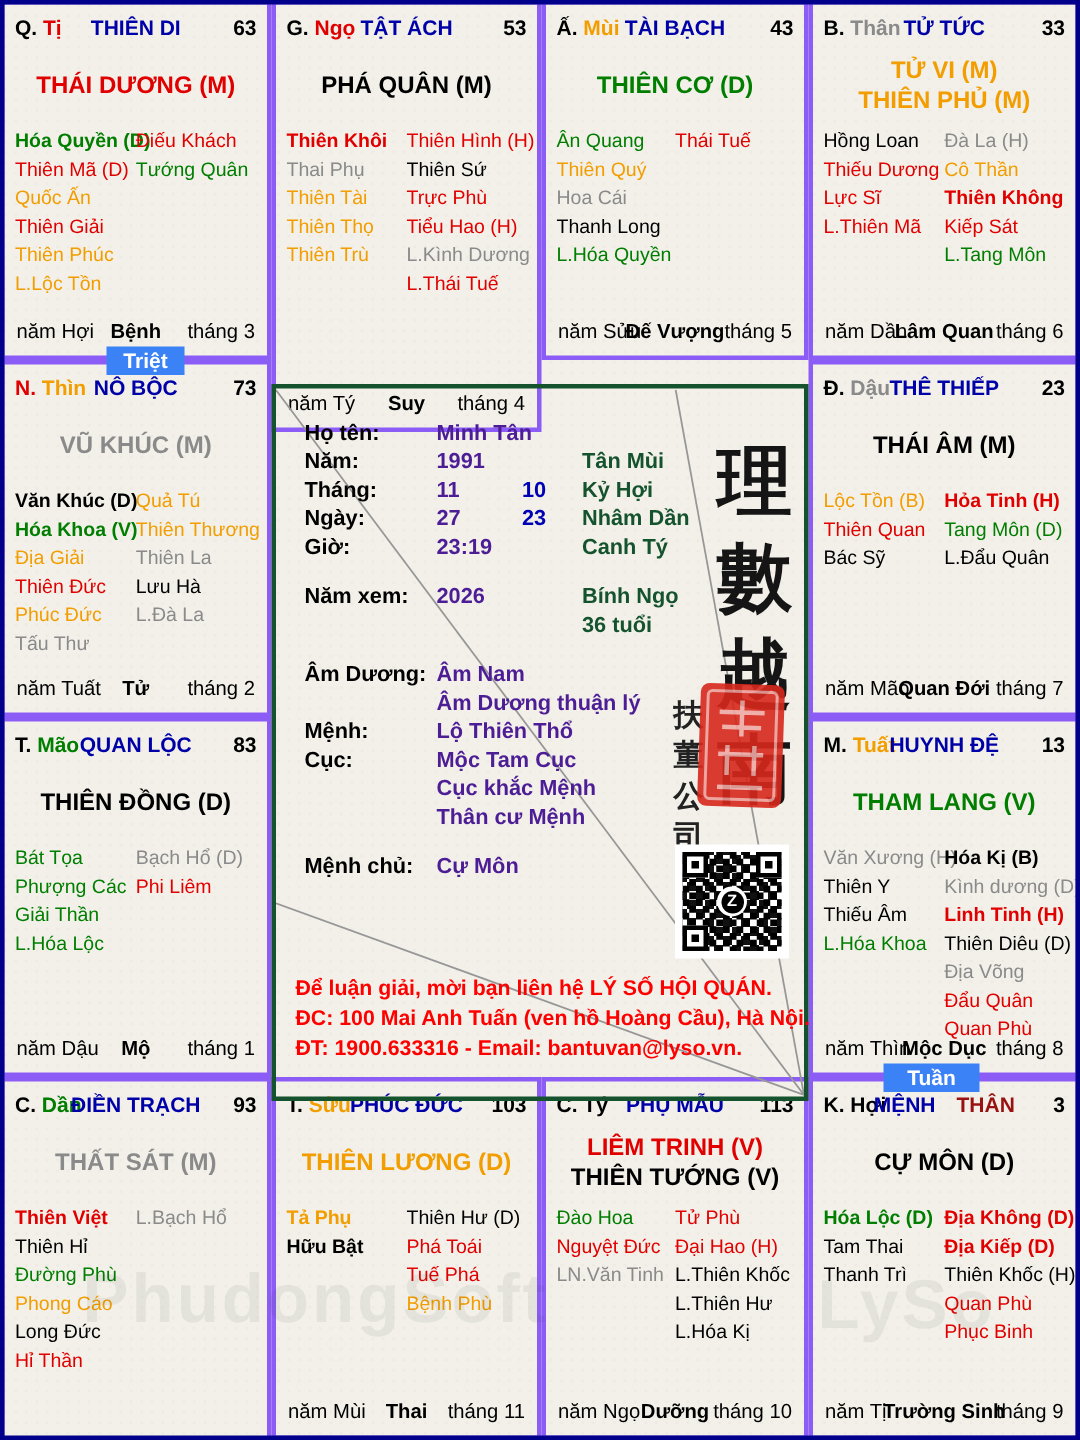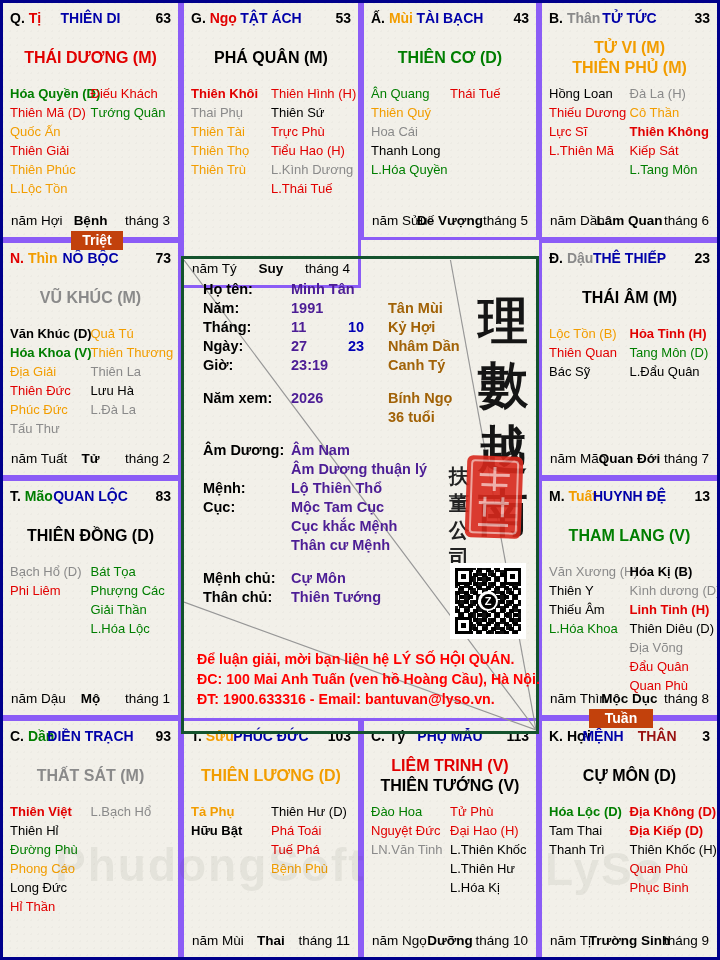--- a/index.html
+++ b/index.html
@@ -46,21 +46,21 @@
   .fm{position:absolute;right:8px}
 
   .center{position:absolute;left:181px;top:256px;width:358px;height:478px;border:3px solid #14532d;box-sizing:border-box}
   .lines{position:absolute;left:0;top:0;width:100%;height:100%}
   .info{position:absolute;left:19px;top:22px;font-size:14.5px;font-weight:bold;width:330px}
   .irow{position:relative;height:19px;white-space:nowrap}
   .irow.gap{margin-top:14px}
   .ilabel{position:absolute;left:0;color:#000}
   .iv1{position:absolute;left:88px;color:#4c1d95}
   .iv2{position:absolute;left:145px;color:#0000b5}
-  .iv3{position:absolute;left:185px;color:#a16207}
+  .iv3{position:absolute;left:185px;color:#14532d}
 
   .contact{position:absolute;left:13px;top:390px;font-size:14.2px;font-weight:bold;color:#f00;line-height:20px;white-space:nowrap}
 
   .callig-large{position:absolute;left:283px;top:30px;width:72px;text-align:center;
     font-family:"DejaVu Serif","Liberation Serif",serif;font-size:50px;line-height:64px;color:#151515;font-weight:bold}
   .callig-small{position:absolute;left:260px;top:204px;width:30px;text-align:center;
     font-family:"DejaVu Serif","Liberation Serif",serif;font-size:20px;line-height:27px;color:#222;font-weight:bold}
   .seal{position:absolute;left:281px;top:196px;width:58px;height:84px;transform:rotate(2deg);opacity:.9}
 
   .qr{position:absolute;left:266px;top:304px;width:76px;height:76px;background:#fff;padding:0;box-sizing:border-box}
@@ -70,21 +70,21 @@
       conic-gradient(#111 90deg,#fff 0 180deg,#111 0 270deg,#fff 0);
     background-size:9px 9px,12px 12px;background-position:0 0,3px 2px}
   .finder{position:absolute;width:17px;height:17px;border:3px solid #000;background:#fff;box-sizing:border-box}
   .finder i{position:absolute;left:3px;top:3px;width:5px;height:5px;background:#000;display:block}
   .f-tl{left:5px;top:5px}.f-tr{right:5px;top:5px}.f-bl{left:5px;bottom:5px}
   .qrz{position:absolute;left:50%;top:50%;width:20px;height:20px;margin:-10px 0 0 -10px;background:#fff;border-radius:50%;
        display:flex;align-items:center;justify-content:center}
   .qrz span{width:15px;height:15px;background:#000;border-radius:50%;color:#fff;font-size:11px;font-weight:bold;
        display:flex;align-items:center;justify-content:center;line-height:1}
 
-  .badge{position:absolute;background:#c2410c;color:#fff;font-weight:bold;font-size:14px;text-align:center;line-height:19px;z-index:5}
+  .badge{position:absolute;background:#3b82f6;color:#fff;font-weight:bold;font-size:14px;text-align:center;line-height:19px;z-index:5}
   .badge-triet{left:71px;top:231px;width:52px;height:19px}
   .badge-tuan{left:589px;top:709px;width:64px;height:19px}
 
   .wm{position:absolute;font-size:46px;font-weight:bold;color:rgba(60,55,40,0.07);letter-spacing:2px;z-index:1;white-space:nowrap}
   .wm-left{left:55px;top:838px}
   .wm-right{left:545px;top:842px}
 </style>
 </head>
 <body>
 
@@ -270,28 +270,28 @@
     <div class="ph">
       <span class="sb"><span class="c-black">T.</span><span class="c-green"> Mão</span></span>
       <span class="nm"><span class="c-navy">QUAN LỘC</span></span>
       <span class="num c-black">83</span>
     </div>
     <div class="pmain">
       <div class="c-black">THIÊN ĐỒNG (D)</div>
     </div>
     <div class="pcols">
       <div class="pcol">
-        <div class="c-gray">Bạch Hổ (D)</div>
-        <div class="c-red">Phi Liêm</div>
-      </div>
-      <div class="pcol">
         <div class="c-green">Bát Tọa</div>
         <div class="c-green">Phượng Các</div>
         <div class="c-green">Giải Thần</div>
         <div class="c-green">L.Hóa Lộc</div>
+      </div>
+      <div class="pcol">
+        <div class="c-gray">Bạch Hổ (D)</div>
+        <div class="c-red">Phi Liêm</div>
       </div>
     </div>
     <div class="pfoot">
       <span class="fy">năm Dậu</span>
       <span class="fs">Mộ</span>
       <span class="fm">tháng 1</span>
     </div>
   </div>
 <div class="palace pos7">
     <div class="ph">
@@ -500,24 +500,20 @@
       <div class="irow">
         <span class="iv1">Cục khắc Mệnh</span>
       </div>
       <div class="irow">
         <span class="iv1">Thân cư Mệnh</span>
       </div>
       <div class="irow gap">
         <span class="ilabel">Mệnh chủ:</span>
         <span class="iv1">Cự Môn</span>
       </div>
-      <div class="irow">
-        <span class="ilabel">Thân chủ:</span>
-        <span class="iv1">Thiên Tướng</span>
-      </div>
     </div>
 
   <div class="callig-large">
       <div>理</div>
       <div>數</div>
       <div>越</div>
       <div>南</div>
     </div>
   <div class="callig-small">
       <div>扶</div>

